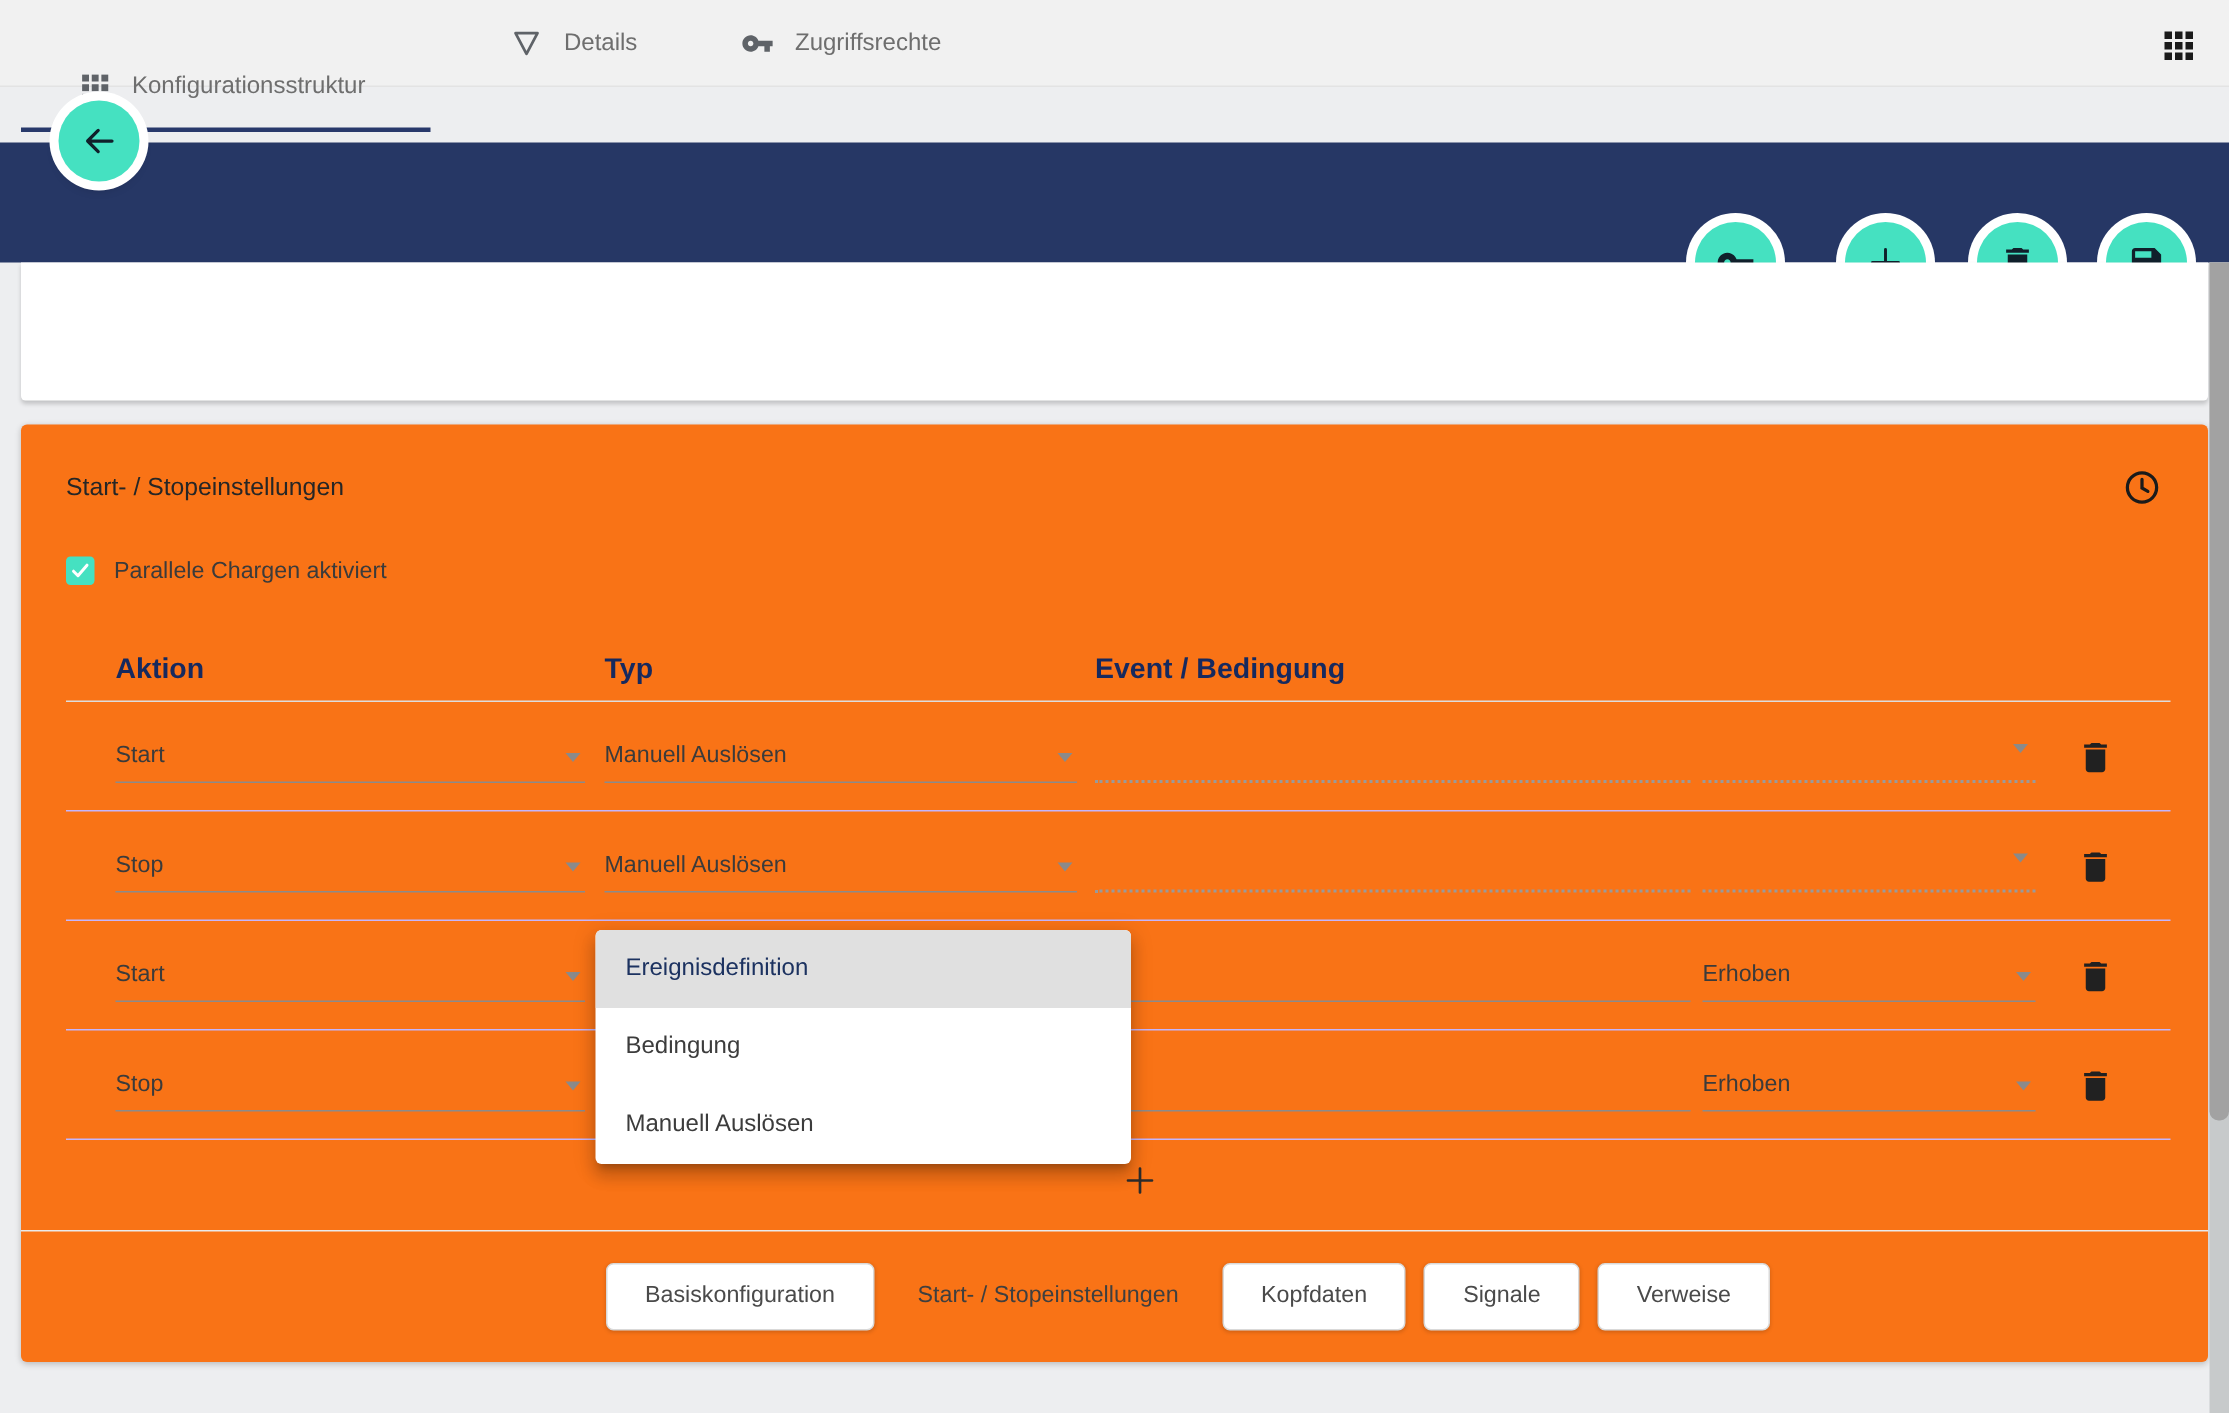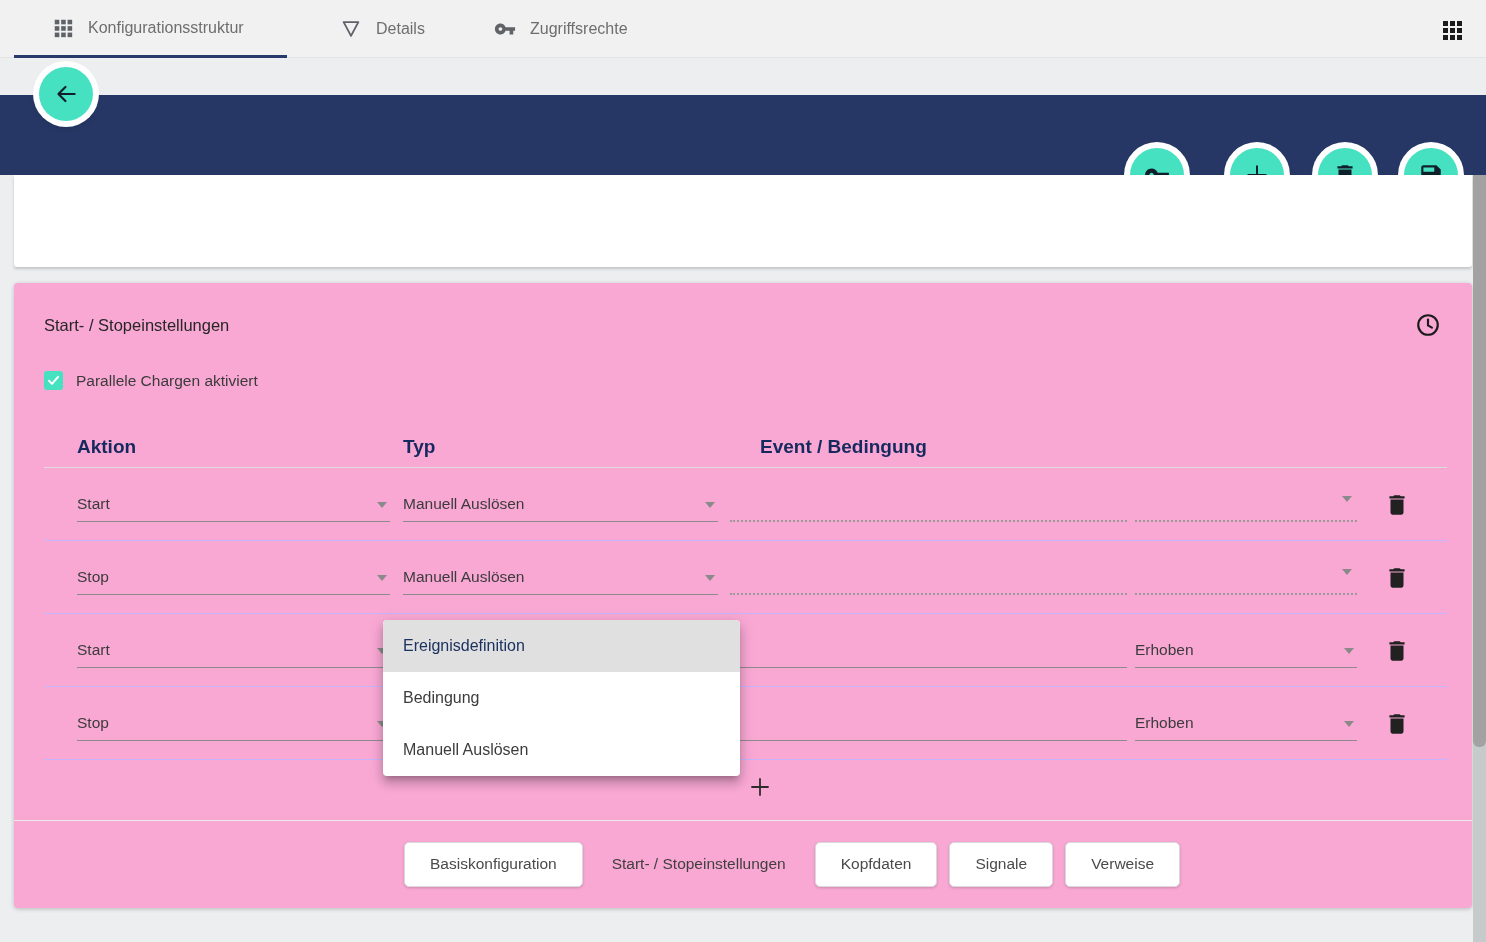--- a/index.html
+++ b/index.html
@@ -5,21 +5,21 @@
   * { margin:0; padding:0; box-sizing:border-box; }
   html,body { width:1486px; height:942px; overflow:hidden;
     font-family:"Liberation Sans","DejaVu Sans",sans-serif; background:#edeef0; }
   .page { position:relative; width:1486px; height:942px; background:#edeef0; }
 
   
   .tabbar { position:absolute; left:0; top:0; width:1486px; height:58px;
     background:#f1f1f1; border-bottom:1px solid #e3e3e3; }
   .tab { position:absolute; top:0; height:58px; display:flex; align-items:center;
     gap:14px; color:#6e6e6e; font-size:16px; cursor:pointer; }
-  .tab--active { border-bottom:3px solid #28396b; }
+  .tab--active { border-bottom:3px solid #28396b;margin-top:30px; }
   .tab1 { left:14px; width:273px; padding-left:38px; }
   .tab2 { left:340px; }
   .tab3 { left:494px;justify-content:space-between; }
   .tab .ticon { width:22px; height:22px; flex:0 0 22px; }
   .apps-btn { position:absolute; right:22px; top:18px; width:24px; height:24px; cursor:pointer; }
 
   
   .header { position:absolute; left:0; top:95px; width:1486px; height:80px; background:#263765; }
   .header-title { position:absolute; left:35px; top:133px; font-size:29px; white-space:nowrap; }
   .header-title .dim { color:#a9b0c4; }
@@ -36,56 +36,56 @@
   .fab-delete { left:1318px; top:148px; }
   .fab-save   { left:1404px; top:148px; }
 
   
   .card1 { position:absolute; left:14px; top:175px; width:1458px; height:92px; background:#ffffff;
     border-radius:0 0 3px 3px; box-shadow:0 2px 3px rgba(0,0,0,.18); }
   .card1-label { position:absolute; left:32px; top:225px; font-size:16px; color:#2f2f2f; }
   .tune-btn { position:absolute; right:28px; top:222px; width:26px; height:26px; cursor:pointer; }
 
   
-  .card2 { position:absolute; left:14px; top:283px; width:1458px; height:625px; background:#f9a8d4;
+  .card2 { position:absolute; left:14px; top:283px; width:1458px; height:625px; background:#f97316;
     border-radius:4px; box-shadow:0 1px 4px rgba(0,0,0,.22); }
   .panel-title { position:absolute; left:30px; top:33px; font-size:16.5px; color:#262626; }
   .clock-btn { position:absolute; right:31px; top:29px; width:26px; height:26px; cursor:pointer; }
 
   .chkrow { position:absolute; left:30px; top:88px; display:flex; align-items:center; gap:13px; cursor:pointer; }
   .checkbox { width:19px; height:19px; border-radius:3px; background:#45e1c1;
     display:flex; align-items:center; justify-content:center; }
   .checkbox svg { width:15px; height:15px; }
   .chkrow .lbl { font-size:15.5px; color:#3b3b3b; }
 
   
   .thead { position:absolute; left:30px; right:25px; top:152px; height:33px;
     border-bottom:1px solid #dddddd; }
   .th { position:absolute; bottom:9px; font-size:19px; font-weight:bold; color:#16295e; }
-  .th-aktion { left:33px; } .th-typ { left:359px; } .th-event { left:686px;margin-left:30px; }
+  .th-aktion { left:33px; } .th-typ { left:359px; } .th-event { left:686px; }
 
   .trow { position:absolute; left:30px; right:25px; height:73px; border-bottom:1px solid #c4b5fd; }
   .row0 { top:185px; } .row1 { top:258px; } .row2 { top:331px; } .row3 { top:404px; }
 
   .field { position:absolute; top:16px; height:38px; font-size:15.5px; color:#3b3b3b; cursor:pointer; }
   .field .val { position:absolute; left:0; bottom:8px; white-space:nowrap; }
   .field.solid { border-bottom:1px solid #8b8b8b; }
   .field.dotted { border-bottom:2px dotted #9a9a9a; cursor:default; }
   .caret { position:absolute; right:3px; bottom:13px; width:0; height:0;
     border-left:5px solid transparent; border-right:5px solid transparent; border-top:6px solid #8a8a8a; }
   .caret.out { bottom:18px; right:5px; }
   .f-aktion { left:33px;  width:313px; }
   .f-typ    { left:359px; width:315px; }
   .f-event  { left:686px; width:397px; }
   .f-mode   { left:1091px; width:222px; }
   .row-del { position:absolute; left:1340px; top:24px; width:26px; height:26px; cursor:pointer; }
   .row-del svg { width:26px; height:26px; }
 
   
-  .menu { position:absolute; left:369px; top:337px; width:357px; height:156px; background:#ffffff;
+  .menu { position:absolute; left:383px; top:337px; width:357px; height:156px; background:#ffffff;
     border-radius:4px; z-index:5; overflow:hidden;
     box-shadow:0 5px 5px -3px rgba(0,0,0,.2), 0 8px 10px 1px rgba(0,0,0,.14), 0 3px 14px 2px rgba(0,0,0,.12); }
   .menu-item { height:52px; display:flex; align-items:center; padding-left:20px;
     font-size:16px; color:#3c3c3c; cursor:pointer; }
   .menu-item--selected { background:#e0e0e0; color:#1c3260; }
 
   
   .add-btn { position:absolute; left:718px; top:479px; width:56px; height:50px;
     display:flex; align-items:center; justify-content:center; cursor:pointer; }
   .add-btn svg { width:24px; height:24px; }

